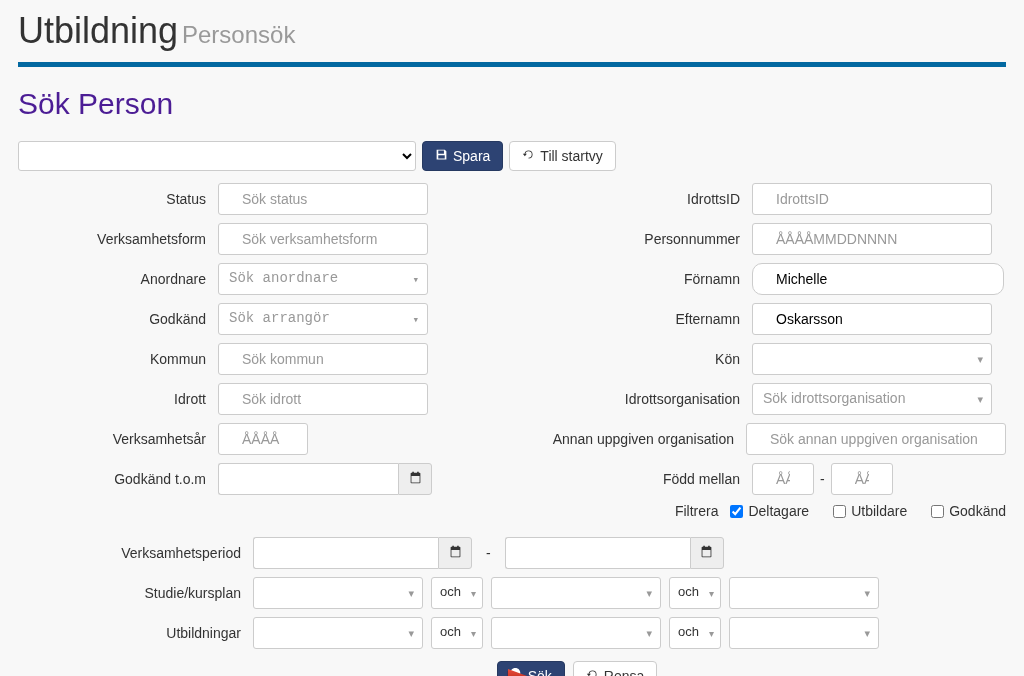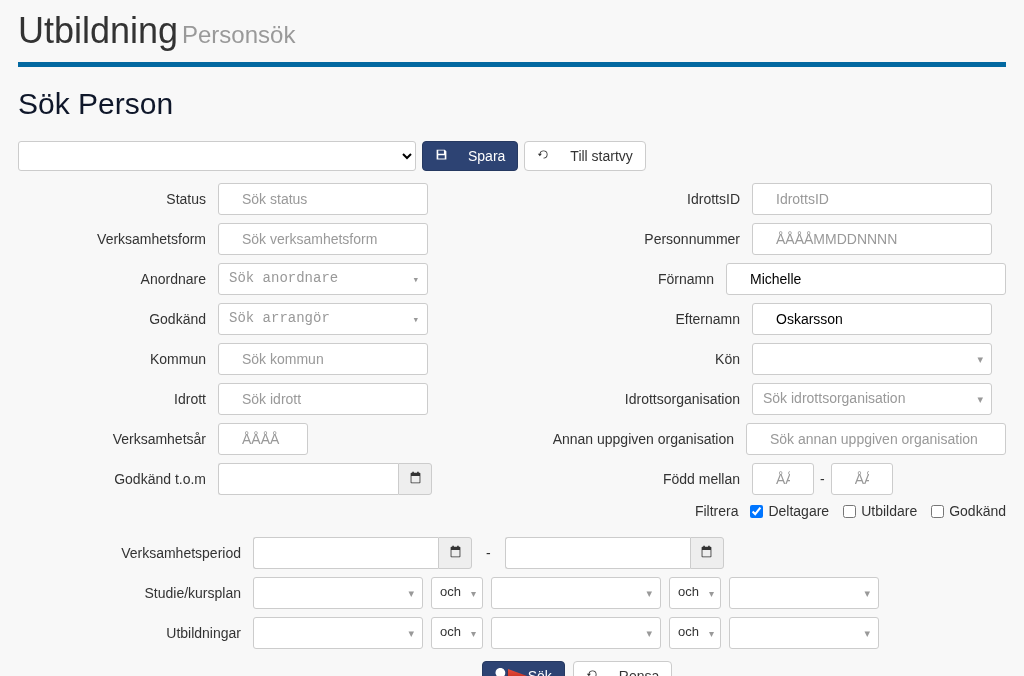--- a/index.html
+++ b/index.html
@@ -27,41 +27,41 @@
     }
     .page-header .subtitle {
       font-size: 24px;
       color: #999;
       font-weight: 400;
     }
     h2.section-title {
       font-size: 30px;
       font-weight: 500;
       margin-bottom: 20px;
-      color: #0f172a;
+      color: #4c1d95;
     }
     .toolbar {
       display: flex;
       gap: 6px;
       margin-bottom: 12px;
       align-items: center;
     }
     .toolbar select {
       width: 398px;
       height: 30px;
       border: 1px solid #ccc;
       border-radius: 3px;
       padding: 4px;
       background: #fff;
       font-size: 14px;
     }
     .btn {
       display: inline-flex;
       align-items: center;
-      gap: 20px;
+      gap: 5px;
       padding: 6px 12px;
       border-radius: 4px;
       border: 1px solid #ccc;
       background: #fff;
       cursor: pointer;
       font-size: 14px;
       color: #333;
       white-space: nowrap;
     }
     .btn-primary {
@@ -153,21 +153,21 @@
       color: #999;
       font-size: 11px;
     }
     .select-control.w210 { width: 210px; font-family: Liberation Mono, monospace; }
     .select-control.w240 { width: 240px; }
     .select-control.empty { color: #333; }
     .form-control::placeholder { color: #999; }
     
     .filter-checks {
       display: flex;
-      gap: 14px;
+      gap: 24px;
       align-items: center;
     }
     .filter-checks label {
       display: flex;
       gap: 5px;
       align-items: center;
       cursor: pointer;
     }
     
     .bottom-rows {
@@ -358,21 +358,21 @@
     <div class="form-row">
       <div class="form-label">Personnummer</div>
       <div class="form-control-wrap">
         <input class="form-control" style="width: 240px;" placeholder="ÅÅÅÅMMDDNNNN">
       </div>
     </div>
 
     <div class="form-row">
       <div class="form-label">Förnamn</div>
       <div class="form-control-wrap">
-        <input class="form-control" style="width: 280px;" value="Michelle">
+        <input class="form-control" style="width: 252px; border-radius: 10px;" value="Michelle">
       </div>
     </div>
 
     <div class="form-row">
       <div class="form-label">Efternamn</div>
       <div class="form-control-wrap">
         <input class="form-control" style="width: 240px;" value="Oskarsson">
       </div>
     </div>
 

